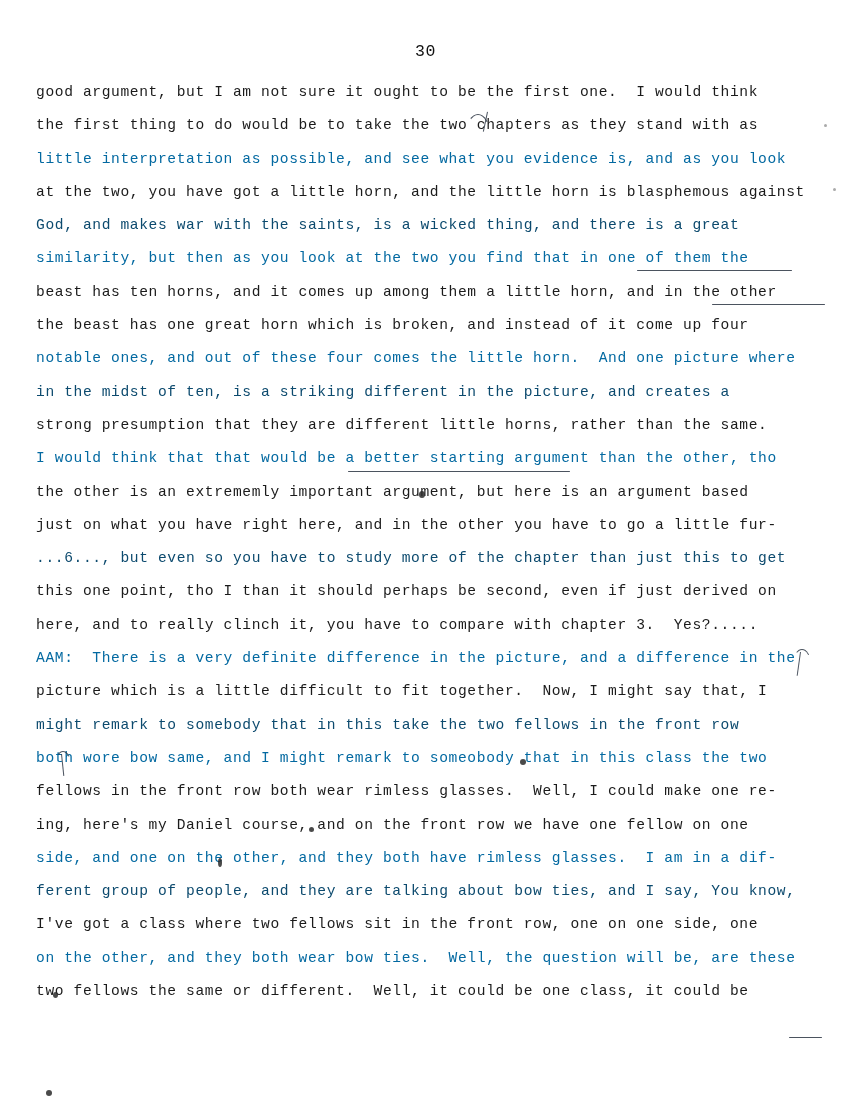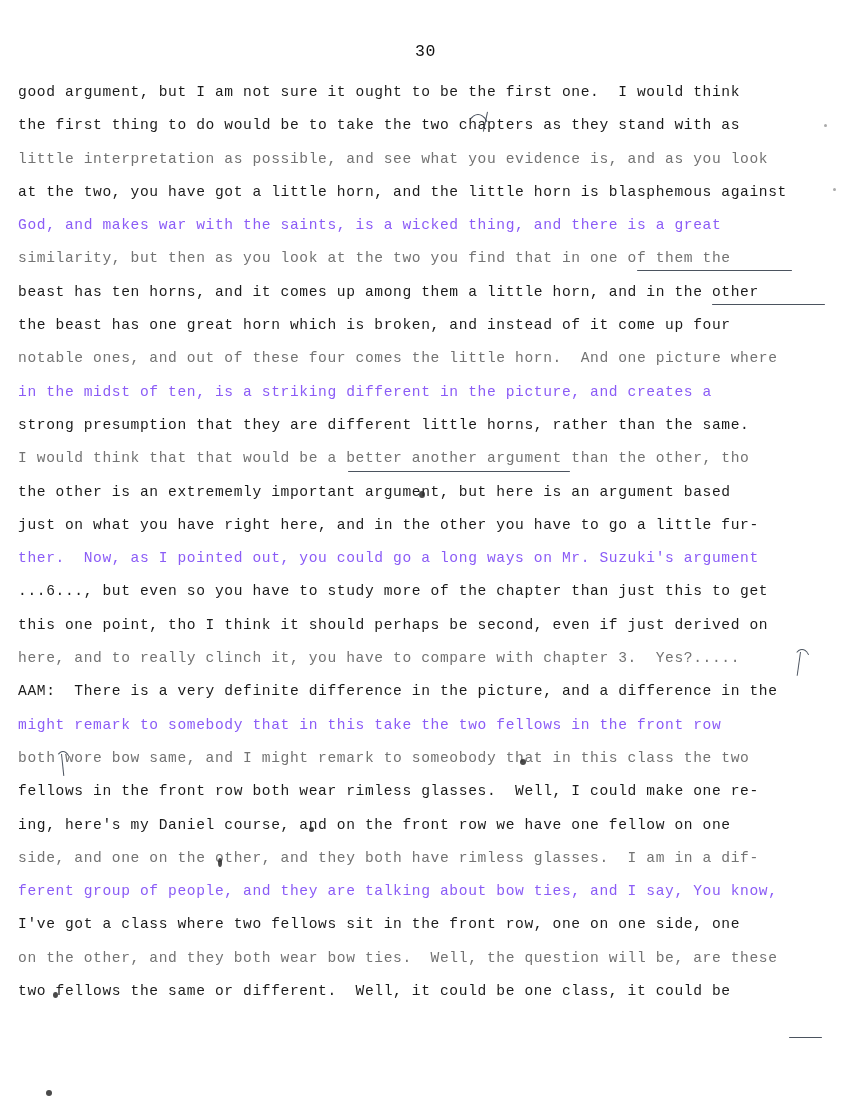--- a/index.html
+++ b/index.html
@@ -29,34 +29,34 @@
     left: 0;
     width: 851px;
     text-align: center;
     font-size: 16.5px;
     letter-spacing: 0.5px;
     color: #111;
   }
   #body-text {
     position: absolute;
     top: 44px;
-    left: 18px;
+    left: 36px;
     width: 800px;
   }
   .line {
     font-size: 14.6px;
     line-height: 33.3px;
     height: 33.3px;
     white-space: pre;
     letter-spacing: 0.62px;
     color: #1b1b1b;
   }
   
-  .line:nth-child(3n) { color: #737373; }
-  .line:nth-child(5n) { color: #8b5cf6; }
+  .line:nth-child(3n) { color: #0369a1; }
+  .line:nth-child(5n) { color: #0c4a6e; }
   .underline {
     position: absolute;
     height: 1.4px;
     background: #2b3543;
     opacity: 0.85;
     border-radius: 1px;
   }
   .blot {
     position: absolute;
     background: #2a2a2a;
@@ -104,28 +104,28 @@
     <div class="line">the first thing to do would be to take the two chapters as they stand with as</div>
     <div class="line">little interpretation as possible, and see what you evidence is, and as you look</div>
     <div class="line">at the two, you have got a little horn, and the little horn is blasphemous against</div>
     <div class="line">God, and makes war with the saints, is a wicked thing, and there is a great</div>
     <div class="line">similarity, but then as you look at the two you find that in one of them the</div>
     <div class="line">beast has ten horns, and it comes up among them a little horn, and in the other</div>
     <div class="line">the beast has one great horn which is broken, and instead of it come up four</div>
     <div class="line">notable ones, and out of these four comes the little horn.  And one picture where</div>
     <div class="line">in the midst of ten, is a striking different in the picture, and creates a</div>
     <div class="line">strong presumption that they are different little horns, rather than the same.</div>
-    <div class="line">I would think that that would be a better another argument than the other, tho</div>
+    <div class="line">I would think that that would be a better starting argument than the other, tho</div>
     <div class="line">the other is an extrememly important argument, but here is an argument based</div>
     <div class="line">just on what you have right here, and in the other you have to go a little fur-</div>
-    <div class="line">ther.  Now, as I pointed out, you could go a long ways on Mr. Suzuki's argument</div>
     <div class="line">...6..., but even so you have to study more of the chapter than just this to get</div>
-    <div class="line">this one point, tho I think it should perhaps be second, even if just derived on</div>
+    <div class="line">this one point, tho I than it should perhaps be second, even if just derived on</div>
     <div class="line">here, and to really clinch it, you have to compare with chapter 3.  Yes?.....</div>
     <div class="line">AAM:  There is a very definite difference in the picture, and a difference in the</div>
+    <div class="line">picture which is a little difficult to fit together.  Now, I might say that, I</div>
     <div class="line">might remark to somebody that in this take the two fellows in the front row</div>
     <div class="line">both wore bow same, and I might remark to someobody that in this class the two</div>
     <div class="line">fellows in the front row both wear rimless glasses.  Well, I could make one re-</div>
     <div class="line">ing, here's my Daniel course, and on the front row we have one fellow on one</div>
     <div class="line">side, and one on the other, and they both have rimless glasses.  I am in a dif-</div>
     <div class="line">ferent group of people, and they are talking about bow ties, and I say, You know,</div>
     <div class="line">I've got a class where two fellows sit in the front row, one on one side, one</div>
     <div class="line">on the other, and they both wear bow ties.  Well, the question will be, are these</div>
     <div class="line">two fellows the same or different.  Well, it could be one class, it could be</div>
   </div>

